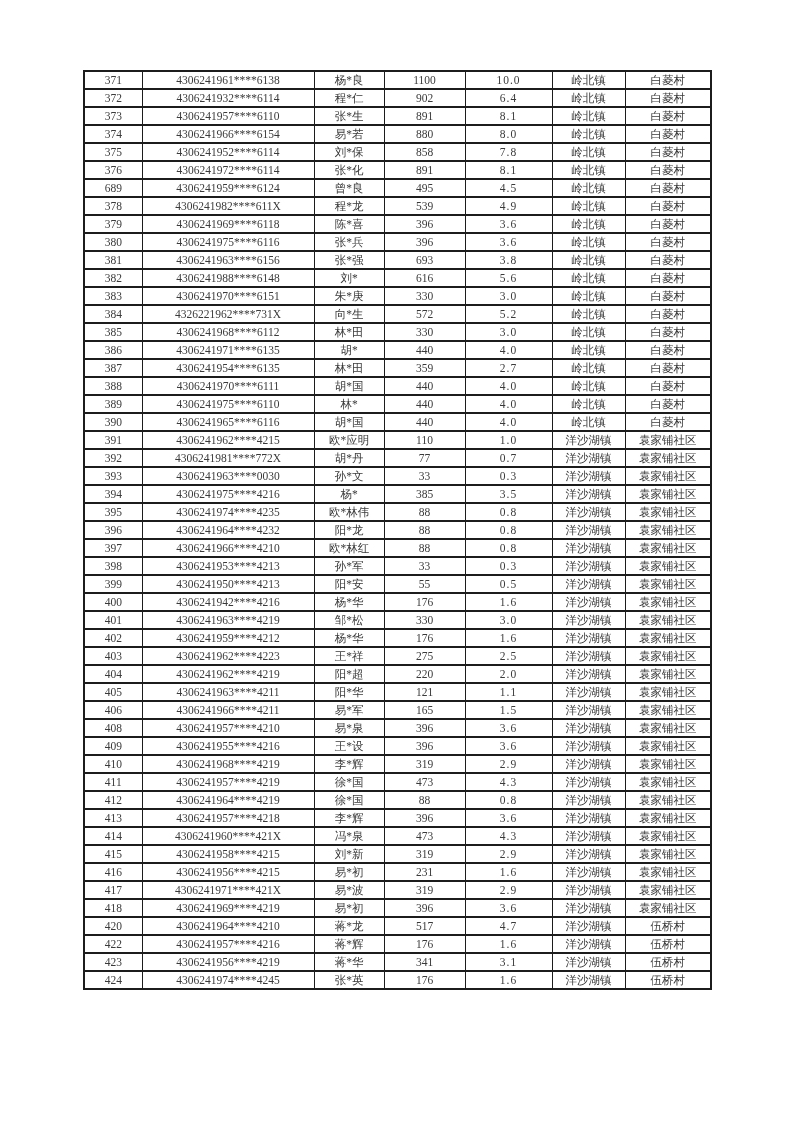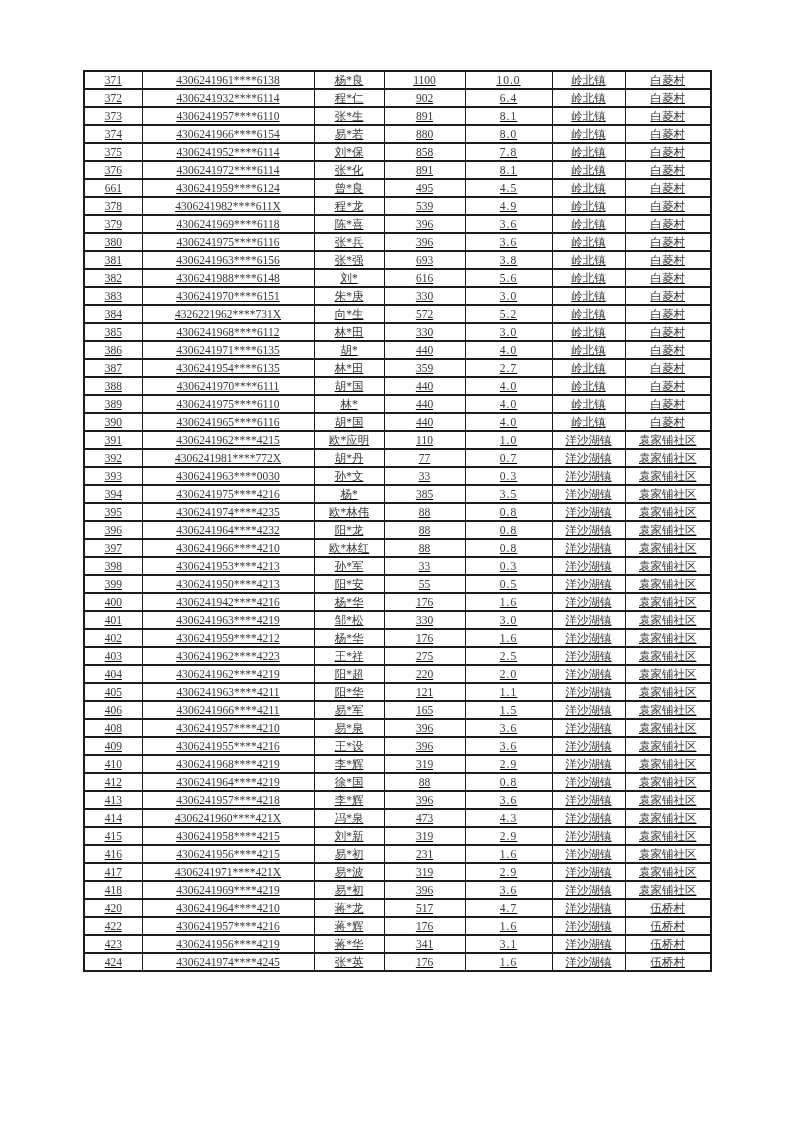--- a/index.html
+++ b/index.html
@@ -20,21 +20,20 @@
     background: #ffffff;
     overflow: hidden;
   }
   table.roster {
     position: absolute;
     left: 83px;
     top: 70px;
     border-collapse: collapse;
     table-layout: fixed;
     border: 2px solid #1c1c1c;
-    text-decoration: underline;
   }
   table.roster td {
     height: 16px;
     line-height: 16px;
     padding: 0;
     text-align: center;
     vertical-align: middle;
     font-size: 11.5px;
     color: #3a3a3a;
     border-left: 1px solid #1c1c1c;
@@ -109,21 +108,21 @@
         <tr>
           <td class="c0">376</td>
           <td class="c1">4306241972****6114</td>
           <td class="c2">张*化</td>
           <td class="c3">891</td>
           <td class="c4">8.1</td>
           <td class="c5">岭北镇</td>
           <td class="c6">白菱村</td>
         </tr>
         <tr>
-          <td class="c0">661</td>
+          <td class="c0">689</td>
           <td class="c1">4306241959****6124</td>
           <td class="c2">曾*良</td>
           <td class="c3">495</td>
           <td class="c4">4.5</td>
           <td class="c5">岭北镇</td>
           <td class="c6">白菱村</td>
         </tr>
         <tr>
           <td class="c0">378</td>
           <td class="c1">4306241982****611X</td>
@@ -406,20 +405,29 @@
         <tr>
           <td class="c0">410</td>
           <td class="c1">4306241968****4219</td>
           <td class="c2">李*辉</td>
           <td class="c3">319</td>
           <td class="c4">2.9</td>
           <td class="c5">洋沙湖镇</td>
           <td class="c6">袁家铺社区</td>
         </tr>
         <tr>
+          <td class="c0">411</td>
+          <td class="c1">4306241957****4219</td>
+          <td class="c2">徐*国</td>
+          <td class="c3">473</td>
+          <td class="c4">4.3</td>
+          <td class="c5">洋沙湖镇</td>
+          <td class="c6">袁家铺社区</td>
+        </tr>
+        <tr>
           <td class="c0">412</td>
           <td class="c1">4306241964****4219</td>
           <td class="c2">徐*国</td>
           <td class="c3">88</td>
           <td class="c4">0.8</td>
           <td class="c5">洋沙湖镇</td>
           <td class="c6">袁家铺社区</td>
         </tr>
         <tr>
           <td class="c0">413</td>

